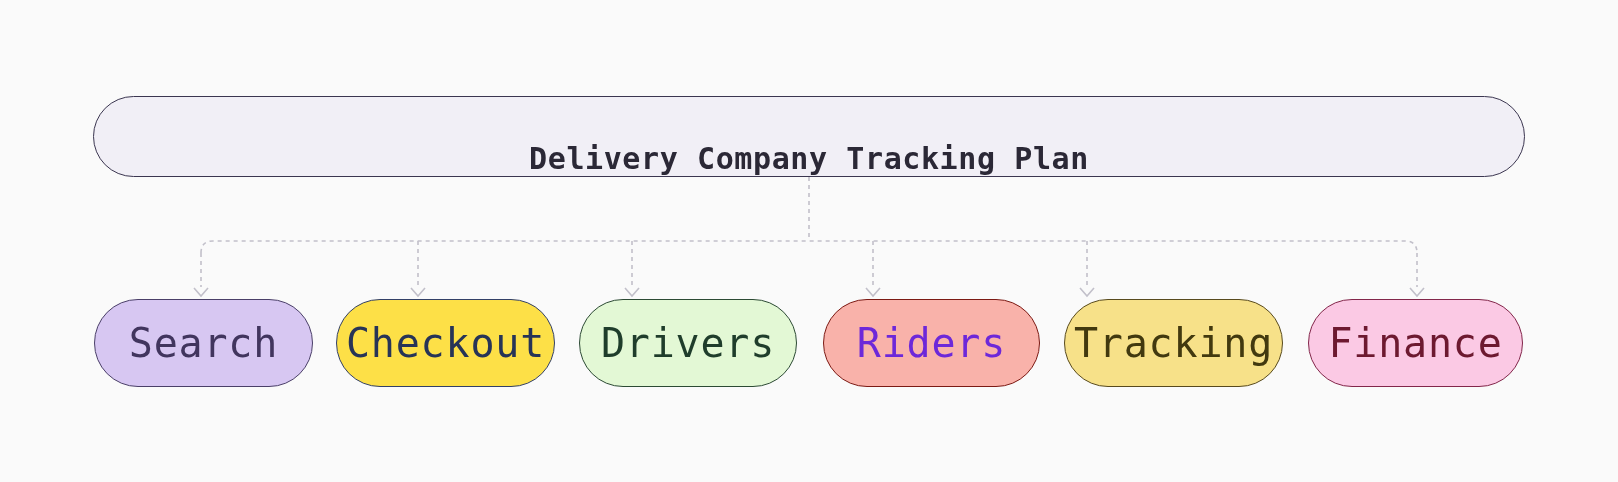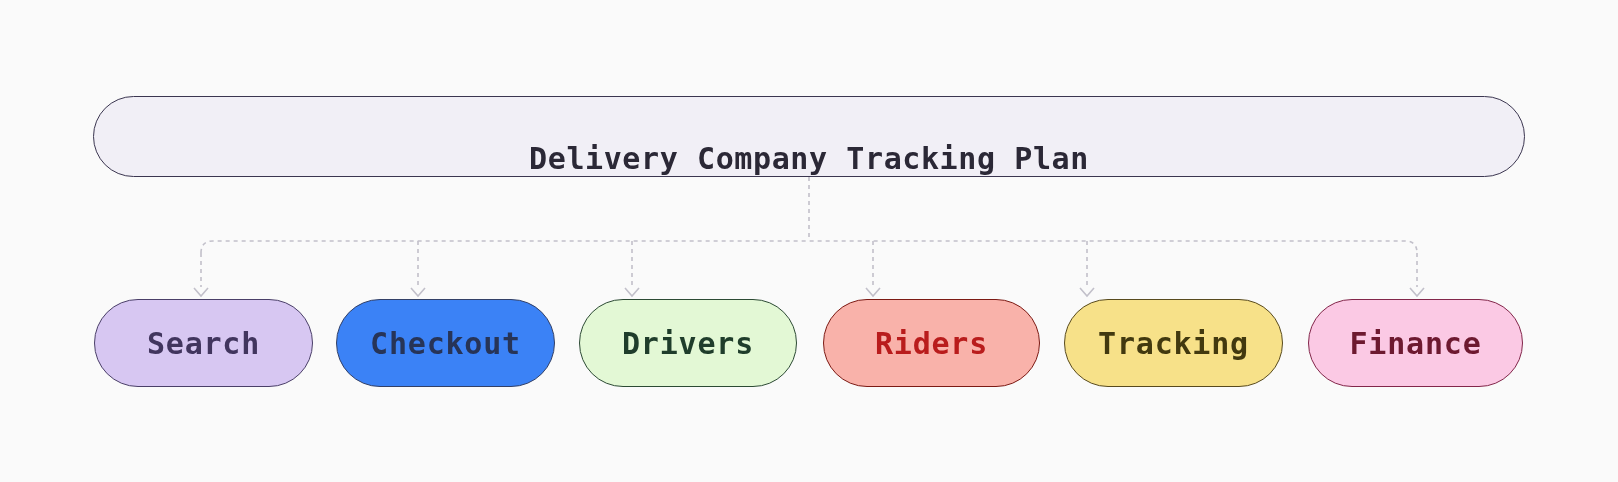--- a/index.html
+++ b/index.html
@@ -57,22 +57,22 @@
     top: 299px;
     height: 88px;
     border-radius: 44px;
     border: 1.5px solid;
     box-sizing: border-box;
     display: flex;
     align-items: center;
     justify-content: center;
   }
   .node .label {
-    font-size: 30px;
-    font-weight: 700;
+    font-size: 40px;
+    font-weight: 400;
     letter-spacing: 0.8px;
     white-space: nowrap;
   }
   .n0 { left:   94px; width: 219px; }
   .n1 { left:  336px; width: 219px; }
   .n2 { left:  579px; width: 218px; }
   .n3 { left:  823px; width: 217px; }
   .n4 { left: 1064px; width: 219px; }
   .n5 { left: 1308px; width: 215px; align-items: center; }
 </style>
@@ -106,28 +106,28 @@
     <path class="conn-arrow" d="M1410,288 L1417,296 L1424,288"></path>
   </svg>
 
   <div class="root-node">
     <span class="label">Delivery Company Tracking Plan</span>
   </div>
 
   <div class="node n0" style="background: rgb(215, 199, 242); border-color: rgb(74, 63, 104);">
     <span class="label" style="color: rgb(65, 53, 94);">Search</span>
   </div>
-  <div class="node n1" style="background: #3b82f6; border-color: rgb(50, 64, 103);">
+  <div class="node n1" style="background: #fde047; border-color: rgb(50, 64, 103);">
     <span class="label" style="color: rgb(39, 52, 87);">Checkout</span>
   </div>
   <div class="node n2" style="background: rgb(227, 248, 213); border-color: rgb(44, 74, 52);">
     <span class="label" style="color: rgb(31, 61, 43);">Drivers</span>
   </div>
   <div class="node n3" style="background: rgb(249, 178, 170); border-color: rgb(124, 26, 20);">
-    <span class="label" style="color: #b91c1c;">Riders</span>
+    <span class="label" style="color: #6d28d9;">Riders</span>
   </div>
   <div class="node n4" style="background: rgb(247, 225, 137); border-color: rgb(88, 74, 29);">
     <span class="label" style="color: rgb(66, 57, 15);">Tracking</span>
   </div>
   <div class="node n5" style="background: rgb(251, 201, 228); border-color: rgb(130, 38, 74);">
     <span class="label" style="color: rgb(109, 25, 48);">Finance</span>
   </div>
 
 </div>
 

